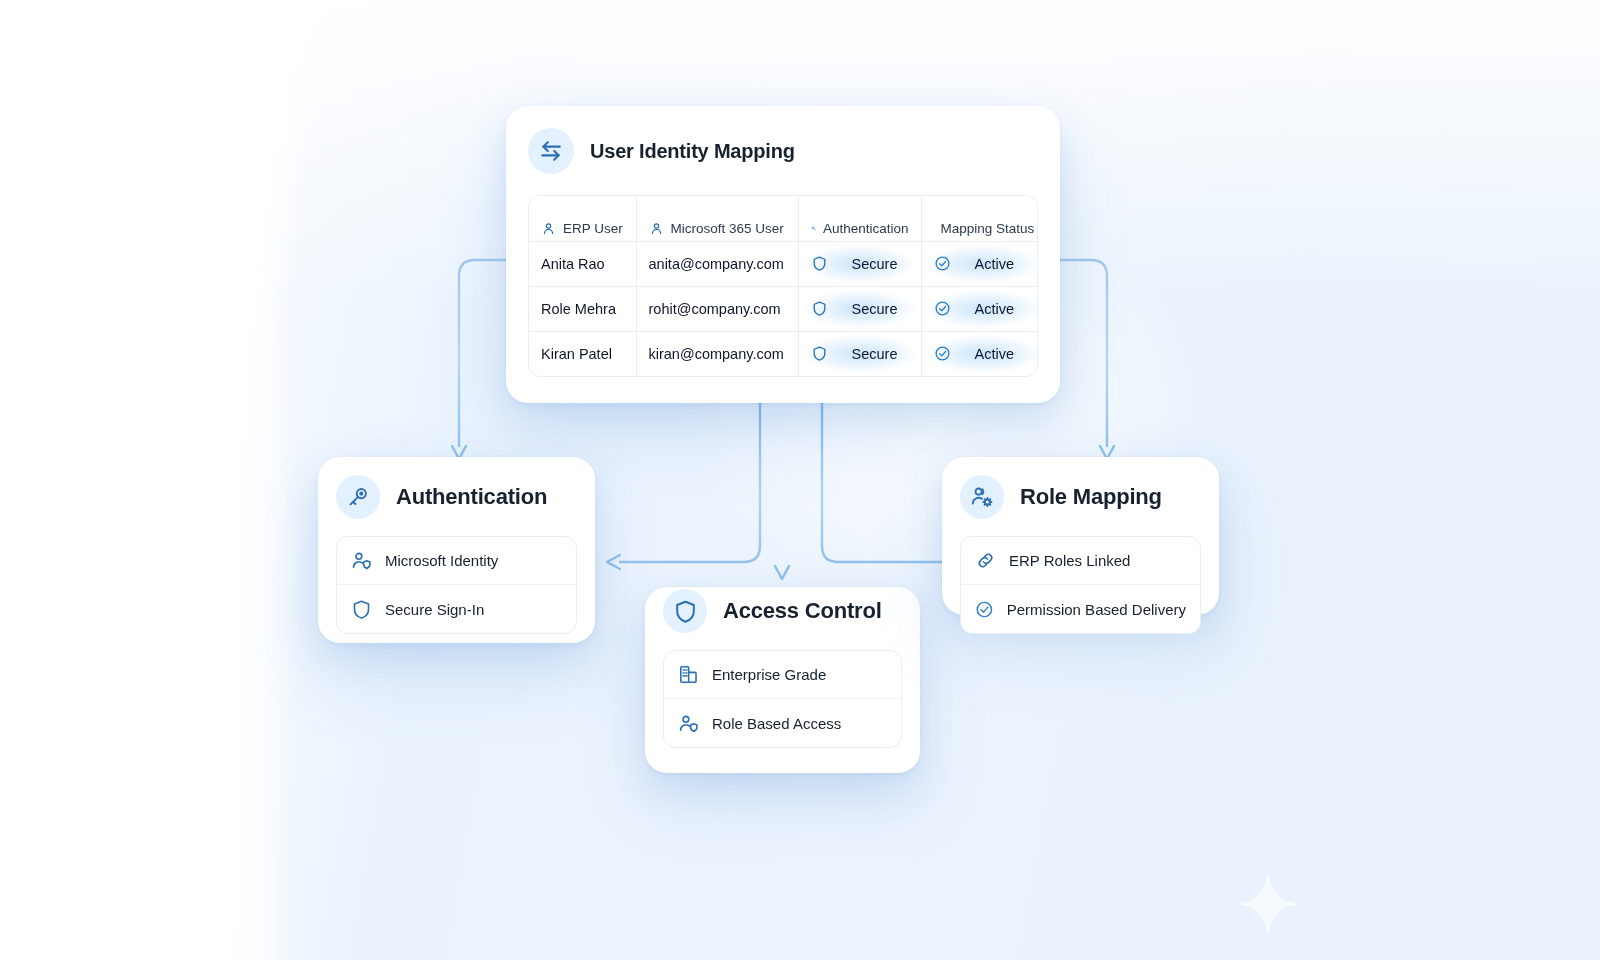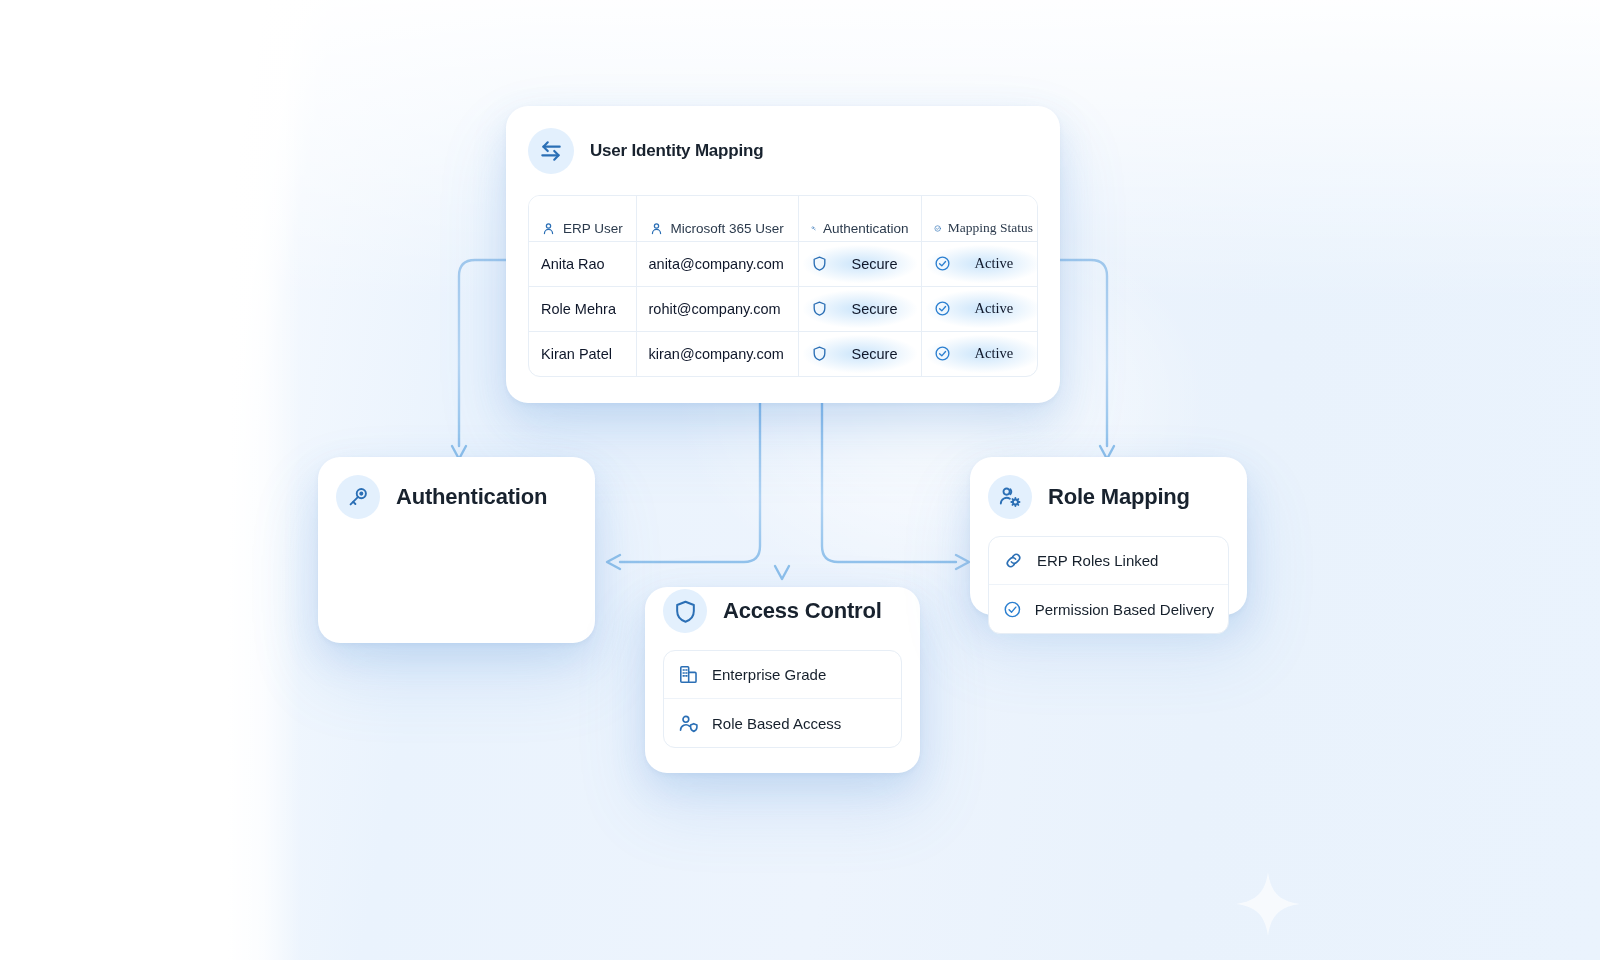--- a/index.html
+++ b/index.html
@@ -87,21 +87,21 @@
 
   .card-head { display: flex; align-items: center; gap: 16px; }
   .icon-bubble {
     width: 46px; height: 46px; flex: 0 0 46px;
     border-radius: 50%;
     background: #e3f0fd;
     display: flex; align-items: center; justify-content: center;
   }
   .icon-bubble.small { width: 44px; height: 44px; flex-basis: 44px; }
   .card-title {
-    font-size: 17px;
+    font-size: 20px;
     font-weight: 700;
     color: #18222e;
     letter-spacing: -0.2px;
   }
   .card-title.sub { font-size: 22px; font-weight: 600; }
 
   
   .tbl-wrap {
     margin-top: 21px;
     border: 1px solid #e7eef6;
@@ -121,21 +121,21 @@
     font-weight: 400;
     white-space: nowrap;
   }
   table.idtbl th {
     font-size: 13.5px;
     color: #2b3a4c;
     font-weight: 400;
     background: #ffffff;
   }
   table.idtbl tr:last-child td { border-bottom: none; }
-  table.idtbl th:last-child, table.idtbl td:last-child { border-right: none; font-family: Liberation Serif, serif; }
+  table.idtbl th:last-child, table.idtbl td:last-child { border-right: none; }
 
   .th-inner { display: flex; align-items: center; gap: 7px; margin-top: 20px; }
   .cell-chip { display: flex; align-items: center; gap: 8px; }
 
   td.glowcell { position: relative; }
   td.glowcell .glow {
     position: absolute; left: 4px; right: 4px; top: 3px; bottom: 3px;
     background: radial-gradient(ellipse at center, rgba(139,197,246,0.45), rgba(139,197,246,0) 72%);
     border-radius: 10px;
     pointer-events: none;
@@ -143,21 +143,21 @@
   td.glowcell .cell-chip { position: relative; z-index: 1; gap: 24px; }
 
   
   .col-a { width: 107px; }
   .col-b { width: 162px; }
   .col-c { width: 123px; }
   .col-d { width: 124px; }
 
   
   #card-auth { left: 318px; top: 457px; width: 277px; height: 186px; padding: 18px 18px 16px 18px; }
-  #card-role { left: 970px; top: 457px; width: 277px; height: 158px; padding: 18px 18px 16px 18px; }
+  #card-role { left: 942px; top: 457px; width: 277px; height: 158px; padding: 18px 18px 16px 18px; }
   #card-access { left: 645px; top: 587px; width: 275px; height: 186px; padding: 2px 18px 16px 18px; }
 
   .list-box {
     margin-top: 17px;
     border: 1px solid #e7eef6;
     border-radius: 12px;
     overflow: hidden;
     background: #ffffff;
   }
   .list-row {
@@ -377,20 +377,36 @@
       <span class="icon-bubble small">
         <svg class="ico" width="24" height="24" viewBox="0 0 24 24" fill="none" stroke="#2b6fb5" stroke-width="1.9" stroke-linecap="round" stroke-linejoin="round">
           <circle cx="15.3" cy="8.6" r="4.6"></circle>
             <circle cx="15.3" cy="8.6" r="1.1" fill="#2b6fb5"></circle>
           <path d="M12.1 11.9 L4.6 19.4"></path>
             <path d="M7.2 16.8 L9.4 19"></path>
         </svg>
       </span>
       <span class="card-title sub">Authentication</span>
     </div>
+    <div class="list-box">
+      <div class="list-row">
+        <svg class="ico" width="21" height="21" viewBox="0 0 24 24" fill="none" stroke="#2b6fb5" stroke-width="1.85" stroke-linecap="round" stroke-linejoin="round">
+          <circle cx="9" cy="7.2" r="3.3"></circle>
+          <path d="M2.9 19.6 a6.1 6.1 0 0 1 10.2 -4.5"></path>
+          <path d="M18 12.2 L21.6 13.6 V16.4 C21.6 18.6 20 20.3 18 21 C16 20.3 14.4 18.6 14.4 16.4 V13.6 Z"></path>
+        </svg>
+        <span>Microsoft Identity</span>
+      </div>
+      <div class="list-row">
+        <svg class="ico" width="21" height="21" viewBox="0 0 24 24" fill="none" stroke="#2b6fb5" stroke-width="1.85" stroke-linecap="round" stroke-linejoin="round">
+          <path d="M12 2.6 L20 5.8 V11.6 C20 16.6 16.6 20.4 12 21.8 C7.4 20.4 4 16.6 4 11.6 V5.8 Z"></path>
+        </svg>
+        <span>Secure Sign-In</span>
+      </div>
+    </div>
   </div>
 
   <div class="card" id="card-access">
     <div class="card-head">
       <span class="icon-bubble small">
         <svg class="ico" width="25" height="25" viewBox="0 0 24 24" fill="none" stroke="#2b6fb5" stroke-width="1.9" stroke-linecap="round" stroke-linejoin="round">
           <path d="M12 2.6 L20 5.8 V11.6 C20 16.6 16.6 20.4 12 21.8 C7.4 20.4 4 16.6 4 11.6 V5.8 Z"></path>
         </svg>
       </span>
       <span class="card-title sub">Access Control</span>

